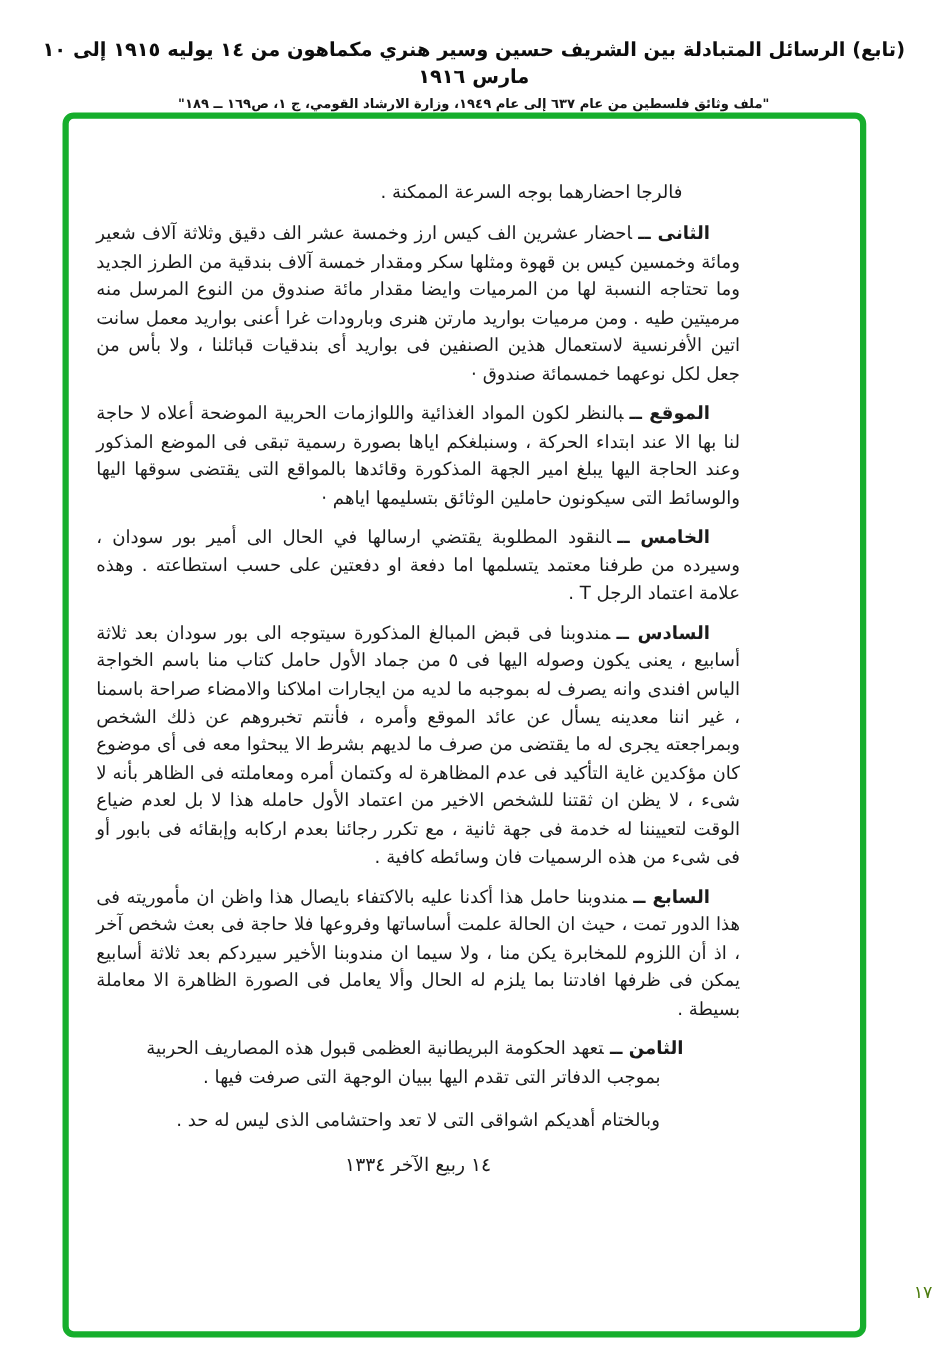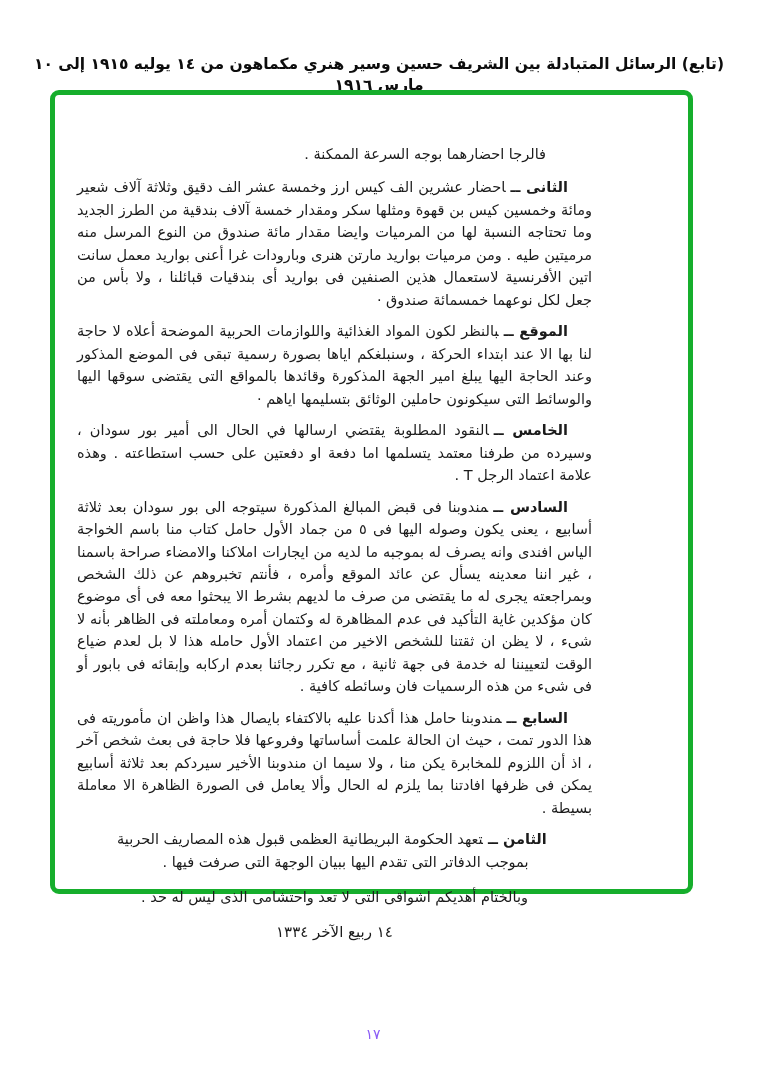--- a/index.html
+++ b/index.html
@@ -13,35 +13,34 @@
   }
   .page { position: absolute; inset: 0; }
 
   .header { position: absolute; top: 30px; left: 0; right: 0; text-align: center; }
   .header-title {
     font-size: 15.5px;
     font-weight: bold;
     color: #0d0d0d;
     padding: 0 26px;
     line-height: 1.35;
-    margin-top: 24px;
   }
   .header-source {
     margin-top: 5px;
     font-size: 10.5px;
     font-weight: bold;
     color: #151515;
   }
 
   .letter-frame {
     position: absolute;
     left: 50px;
     top: 90px;
     width: 643px;
-    height: 804px;
+    height: 980px;
     border: 5px solid #16ae2c;
     border-radius: 9px;
     padding: 48px 96px 0 22px;
     background: #ffffff;
   }
 
   .letter-body {
     font-size: 14.5px;
     line-height: 1.55;
     text-align: justify;
@@ -68,23 +67,23 @@
     text-align: right;
     text-align-last: center;
     text-indent: 0;
     font-size: 15px;
   }
 
   .page-number {
     position: absolute;
     bottom: 36px;
     left: 0; right: 12px;
-    text-align: center;
+    text-align: right;
     font-size: 14px;
-    color: #8b5cf6;
+    color: #4d7c0f;
   }
 </style>
 </head>
 <body>
 
 <div class="page">
 
   <div class="header">
     <div class="header-title">(تابع) الرسائل المتبادلة بين الشريف حسين وسير هنري مكماهون من ١٤ يوليه ١٩١٥ إلى ١٠ مارس ١٩١٦</div>
     <div class="header-source">"ملف وثائق فلسطين من عام ٦٣٧ إلى عام ١٩٤٩، وزارة الارشاد القومي، ج ١، ص١٦٩ ــ ١٨٩"</div>

